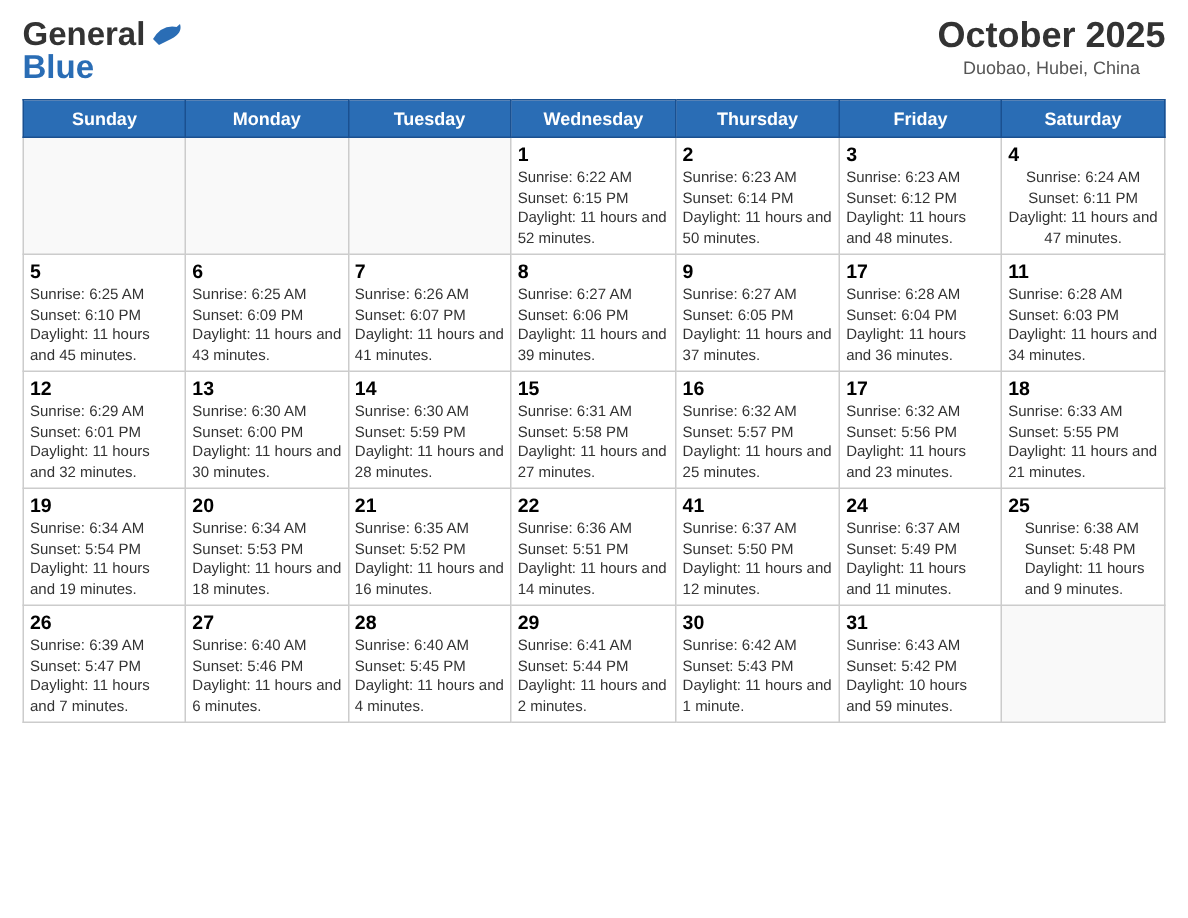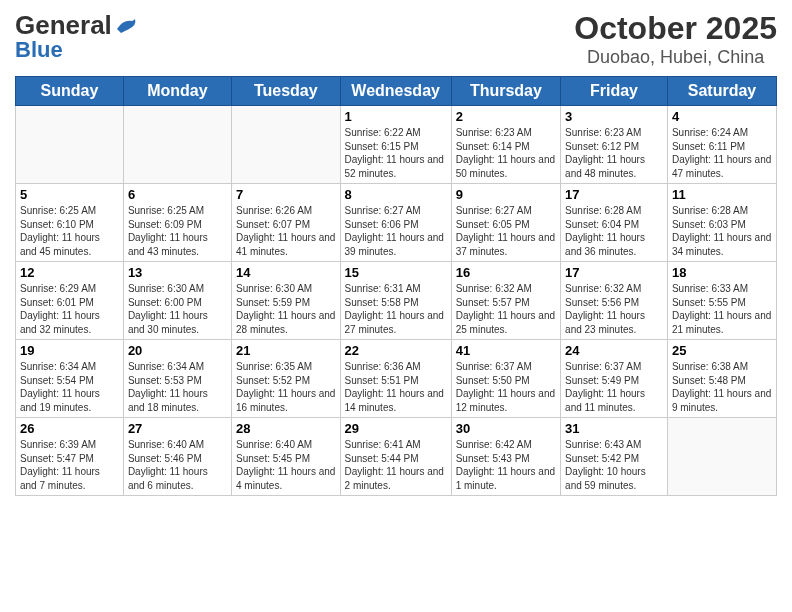--- a/index.html
+++ b/index.html
@@ -23,41 +23,41 @@
     .logo {
       display: flex;
       align-items: center;
     }
     .logo-general { color: #333; }
     .logo-blue { color: #1a5fa8; }
     .title-block {
       text-align: right;
     }
     .month-title {
-      font-size: 32px;
+      font-size: 24px;
       font-weight: bold;
       color: #333;
     }
     .location {
-      font-size: 18px;
+      font-size: 12px;
       color: #555;
       text-align: center;
     }
     table {
       width: 100%;
       border-collapse: collapse;
       font-size: 10.5px;
     }
     .day-header {
       background-color: #2a6db5;
       color: #fff;
       text-align: center;
       padding: 5px 14px;
       font-weight: bold;
-      font-size: 16px;
+      font-size: 12px;
       margin-left: 24px;
     }
     .day-header th {
       border: 1px solid #1a5090;
       padding: 5px 3px;
     }
     td {
       border: 1px solid #ccc;
       vertical-align: top;
       padding: 3px 4px;
@@ -83,21 +83,21 @@
     }
   </style>
 </head>
 <body>
 
 <div class="container">
   <div class="header">
     <div class="logo">
       <div>
         <div style="display:flex;align-items:center;">
-          <span class="logo-general" style="font-size:26px;font-weight:bold;color:#333;">General</span>
+          <span class="logo-general" style="font-size:22px;font-weight:bold;color:#333;">General</span>
           <svg width="22" height="18" viewBox="0 0 22 18" style="margin-left:3px;">
             <path d="M2,12 Q8,2 18,4 Q14,8 10,8 Q16,6 20,2 Q22,8 14,12 Q10,14 6,16 Z" fill="#2a6db5"></path>
           </svg>
         </div>
         <span class="logo-blue" style="font-size:22px;font-weight:bold;color:#2a6db5;display:block;margin-top:-4px;">Blue</span>
       </div>
     </div>
     <div class="title-block">
       <div class="month-title">October 2025</div>
       <div class="location">Duobao, Hubei, China</div>
@@ -134,21 +134,21 @@
 Daylight: 11 hours and 50 minutes.</div>
           </td>
           <td>
             <span class="date-num">3</span>
             <div class="cell-text" style="white-space: pre-line;">Sunrise: 6:23 AM
 Sunset: 6:12 PM
 Daylight: 11 hours and 48 minutes.</div>
           </td>
           <td>
             <span class="date-num">4</span>
-            <div class="cell-text" style="white-space: pre-line;">Sunrise: 6:24 AM
+            <div class="cell-text" style="white-space: pre-line; text-align: center;">Sunrise: 6:24 AM
 Sunset: 6:11 PM
 Daylight: 11 hours and 47 minutes.</div>
           </td>
         </tr>
         <tr>
           <td>
             <span class="date-num">5</span>
             <div class="cell-text" style="white-space: pre-line;">Sunrise: 6:25 AM
 Sunset: 6:10 PM
 Daylight: 11 hours and 45 minutes.</div>
@@ -266,21 +266,21 @@
 Daylight: 11 hours and 12 minutes.</div>
           </td>
           <td>
             <span class="date-num">24</span>
             <div class="cell-text" style="white-space: pre-line;">Sunrise: 6:37 AM
 Sunset: 5:49 PM
 Daylight: 11 hours and 11 minutes.</div>
           </td>
           <td>
             <span class="date-num">25</span>
-            <div class="cell-text" style="white-space: pre-line;">Sunrise: 6:38 AM
+            <div class="cell-text" style="white-space: pre-line; margin-left: 11px;">Sunrise: 6:38 AM
 Sunset: 5:48 PM
 Daylight: 11 hours and 9 minutes.</div>
           </td>
         </tr>
         <tr>
           <td>
             <span class="date-num">26</span>
             <div class="cell-text" style="white-space: pre-line;">Sunrise: 6:39 AM
 Sunset: 5:47 PM
 Daylight: 11 hours and 7 minutes.</div>

